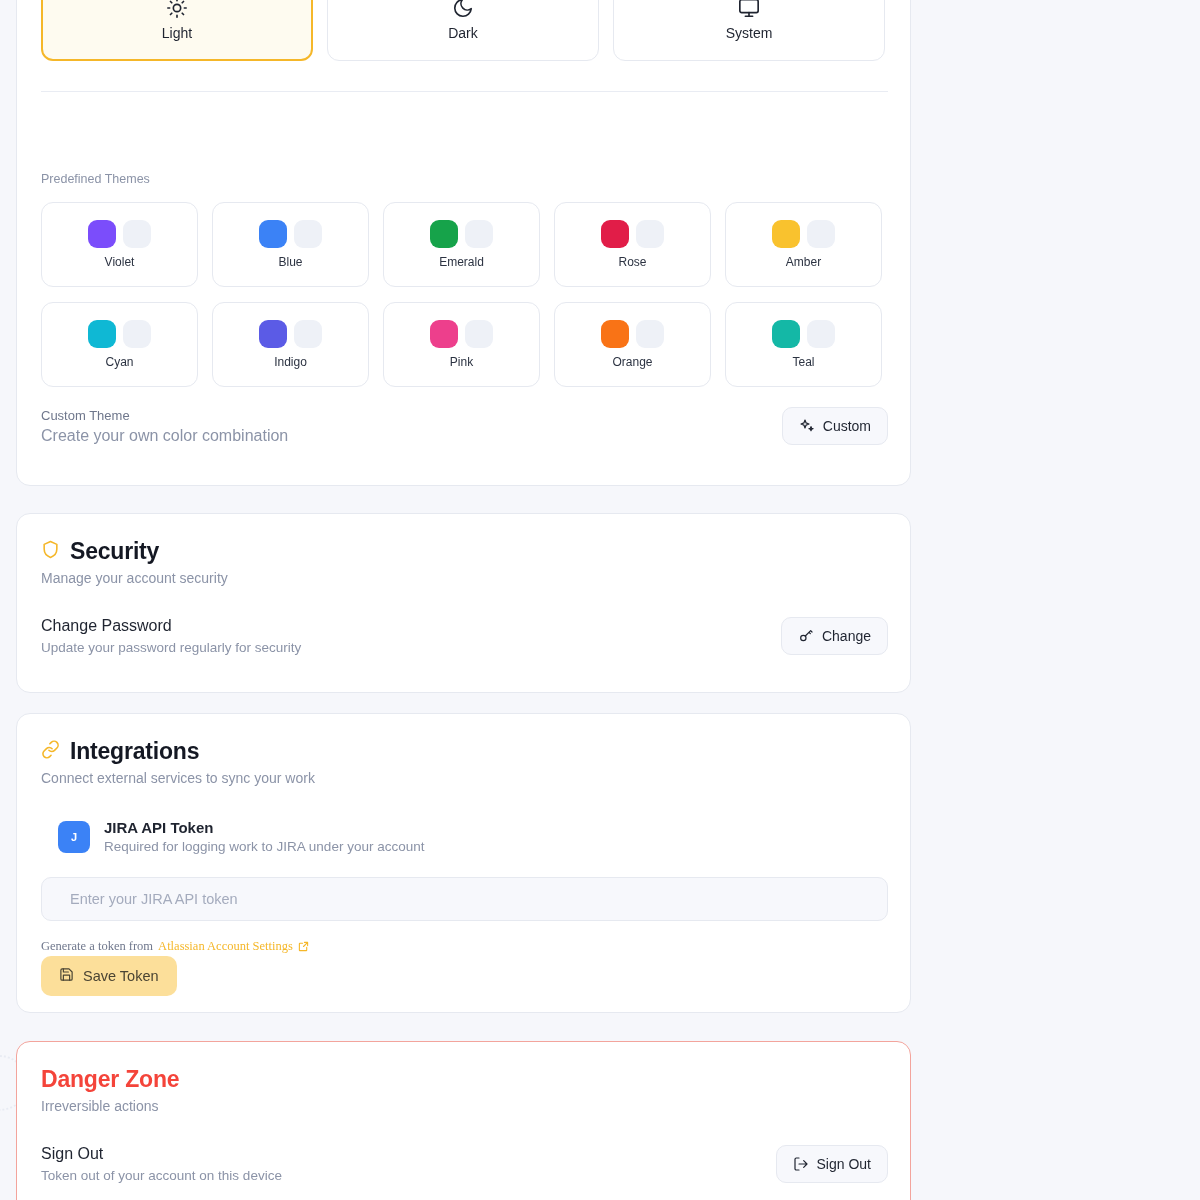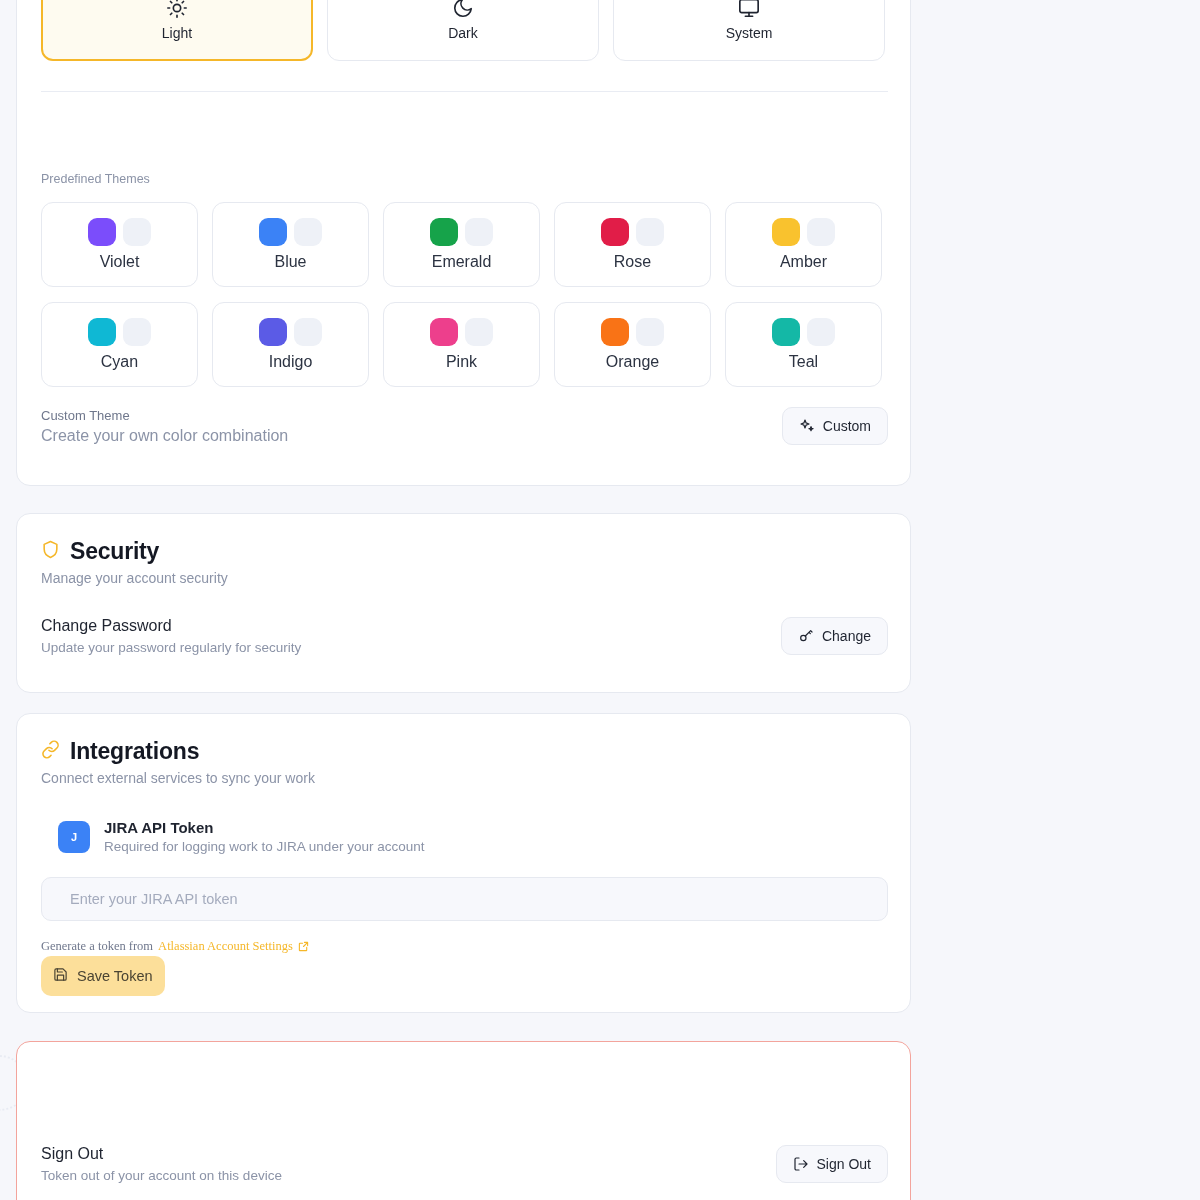--- a/index.html
+++ b/index.html
@@ -64,21 +64,21 @@
     border: 1px solid #e6e9f0;
     border-radius: 12px;
     background: #fff;
     display: flex; flex-direction: column;
     align-items: center; justify-content: center;
     gap: 7px; cursor: pointer;
   }
   .swatches { display: flex; gap: 7px; }
   .sw { width: 28px; height: 28px; border-radius: 9px; }
   .sw.secondary { background: #eef1f7; }
-  .theme-card .name { font-size: 16px; color: #2c3342; }
+  .theme-card .name { font-size: 12px; color: #2c3342; }
 
   #custom-theme-row {
     position: absolute; left: 24px; top: 516px;
     width: 847px; display: flex;
     align-items: center; justify-content: space-between;
   }
   .ct-left .t { font-size: 13px; color: #6f778c; }
   .ct-left .s { font-size: 16px; color: #8b93a7; margin-top: 4px; }
 
   .btn {
@@ -123,21 +123,21 @@
   }
   .token-input::placeholder { color: #a4abbd; }
 
   .hint { font-size: 12.5px; color: #6f778c; display: flex; align-items: center; gap: 5px; font-family: Liberation Serif, serif; }
   .hint a { color: #f5b729; text-decoration: none; cursor: pointer; }
   .hint .ext { display: inline-flex; color: #f5b729; }
 
   .btn-amber {
     display: inline-flex; align-items: center; gap: 9px;
     background: #fcdf9a; border: none; border-radius: 10px;
-    color: #4a4433; font-size: 14.5px; padding: 11px 12px;
+    color: #4a4433; font-size: 14.5px; padding: 11px 18px;
     cursor: pointer; font-family: "Liberation Sans", sans-serif;
   }
 
   
   #danger-card {
     left: 16px; top: 1041px; width: 895px; height: 200px;
     border: 1px solid #f3a49c;
   }
   .danger-title { font-size: 23px; font-weight: 700; color: #f4443a; letter-spacing: -.2px; }
 
@@ -366,20 +366,24 @@
         <svg width="15" height="15" viewBox="0 0 24 24" fill="none" stroke="#4a4433" stroke-width="1.9" stroke-linecap="round" stroke-linejoin="round">
           <path d="M19 21H5a2 2 0 0 1-2-2V5a2 2 0 0 1 2-2h11l5 5v11a2 2 0 0 1-2 2z"></path>
           <path d="M17 21v-8H7v8M7 3v5h8"></path>
         </svg>
       </span>
       <span>Save Token</span>
     </button>
   </section>
 
   <section class="card" id="danger-card">
+    <div style="position:absolute;left:24px;top:24px;">
+      <div class="danger-title" style="color: rgb(244, 68, 58);">Danger Zone</div>
+      <div class="head-sub">Irreversible actions</div>
+    </div>
 
     <div class="item-row" style="position:absolute;left:24px;top:103px;width:847px;">
       <div>
         <div class="item-title">Sign Out</div>
         <div class="item-sub">Token out of your account on this device</div>
       </div>
       <button class="btn">
         <span>
           <svg width="16" height="16" viewBox="0 0 24 24" fill="none" stroke="#1f2430" stroke-width="1.8" stroke-linecap="round" stroke-linejoin="round">
             <path d="M9 21H5a2 2 0 0 1-2-2V5a2 2 0 0 1 2-2h4"></path>

